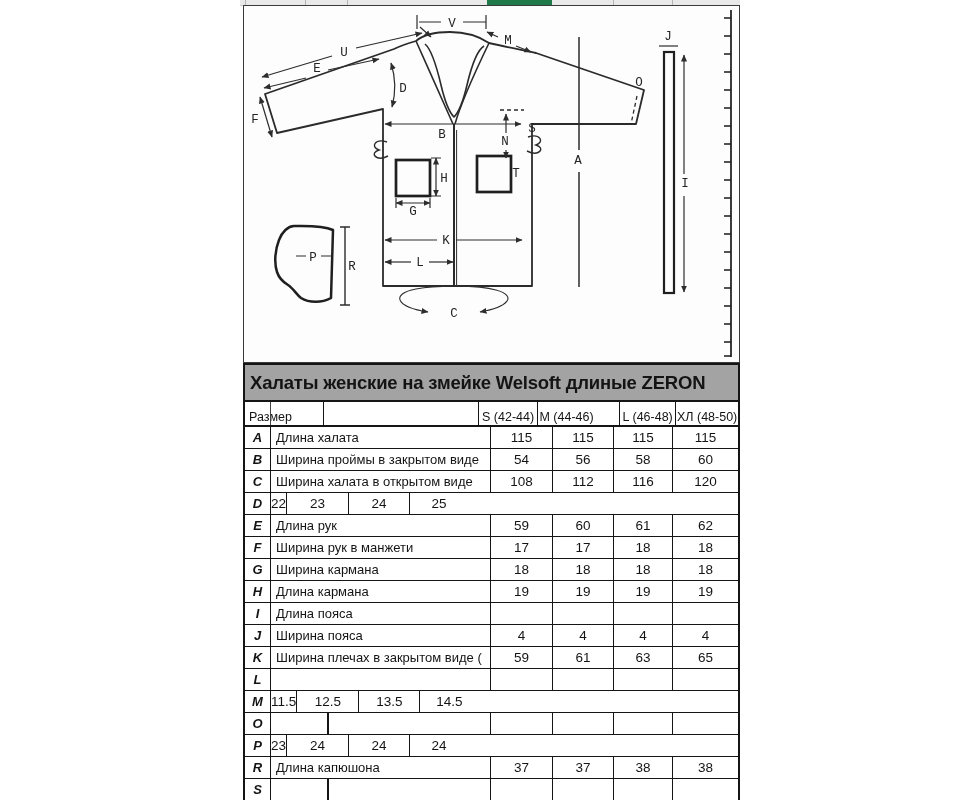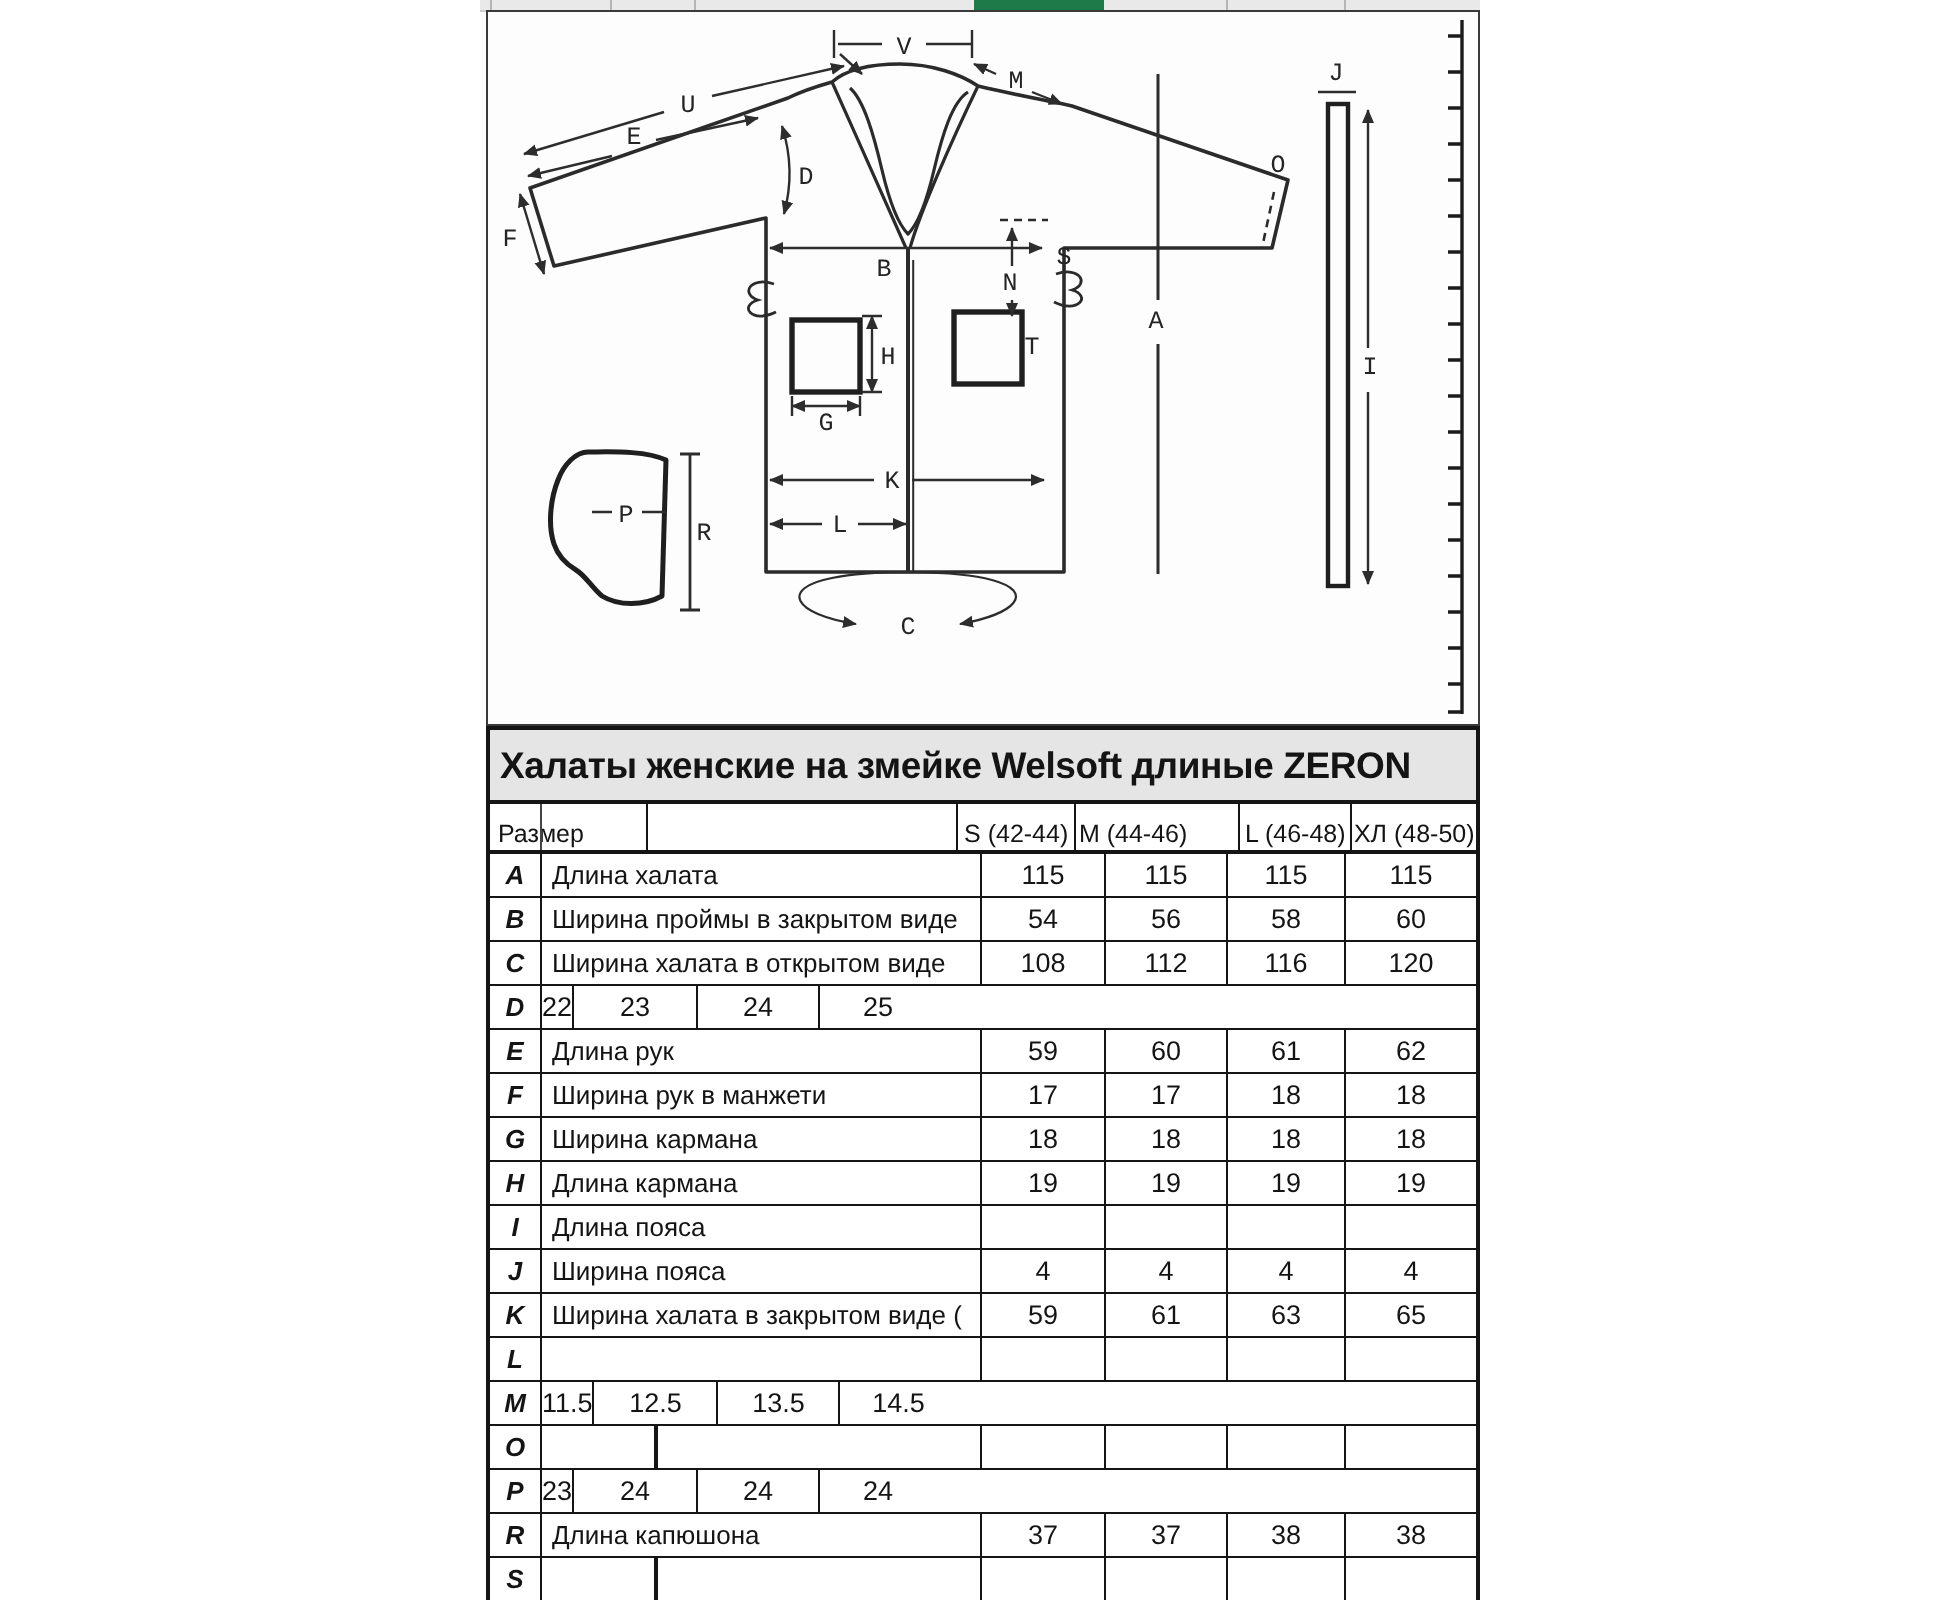--- a/index.html
+++ b/index.html
@@ -14,21 +14,21 @@
 
   
   .drawing-box{position:absolute;left:243px;top:5px;width:497px;height:358px;
                box-sizing:border-box;border:1.5px solid #3a3a3a;background:#fdfdfd;}
   .drawing-box svg{display:block;}
   .sketch-label{font-family:"Liberation Mono","DejaVu Sans Mono",monospace;
                 font-size:12.5px;fill:#242424;}
 
   
   .title-block{position:absolute;left:243px;top:363px;width:497px;height:39px;
-               box-sizing:border-box;background:#e5e5e5;
+               box-sizing:border-box;background:#a3a3a3;
                border-top:2.5px solid #151515;border-bottom:2.5px solid #151515;
                border-left:2px solid #151515;border-right:2px solid #151515;
                display:flex;align-items:center;padding-left:5px;
                font-size:18.5px;font-weight:bold;letter-spacing:-0.2px;}
 
   
   .size-table{position:absolute;left:243px;top:402px;width:497px;box-sizing:border-box;
               border-left:2px solid #151515;border-right:2px solid #151515;background:#fff;}
   .thead{display:flex;height:23px;border-bottom:2px solid #151515;position:relative;}
   .thead .hc{box-sizing:border-box;display:flex;align-items:flex-end;overflow:hidden;
@@ -254,21 +254,21 @@
       <div class="trow">
         <div class="cell c-letter">J</div>
         <div class="cell c-label">Ширина пояса</div>
         <div class="cell c-val">4</div>
         <div class="cell c-val">4</div>
         <div class="cell c-val">4</div>
         <div class="cell c-val">4</div>
       </div>
       <div class="trow">
         <div class="cell c-letter">K</div>
-        <div class="cell c-label">Ширина халата  в закрытом виде (</div>
+        <div class="cell c-label">Ширина плечах  в закрытом виде (</div>
         <div class="cell c-val">59</div>
         <div class="cell c-val">61</div>
         <div class="cell c-val">63</div>
         <div class="cell c-val">65</div>
       </div>
       <div class="trow">
         <div class="cell c-letter">L</div>
         <div class="cell c-label"></div>
         <div class="cell c-val"></div>
         <div class="cell c-val"></div>

